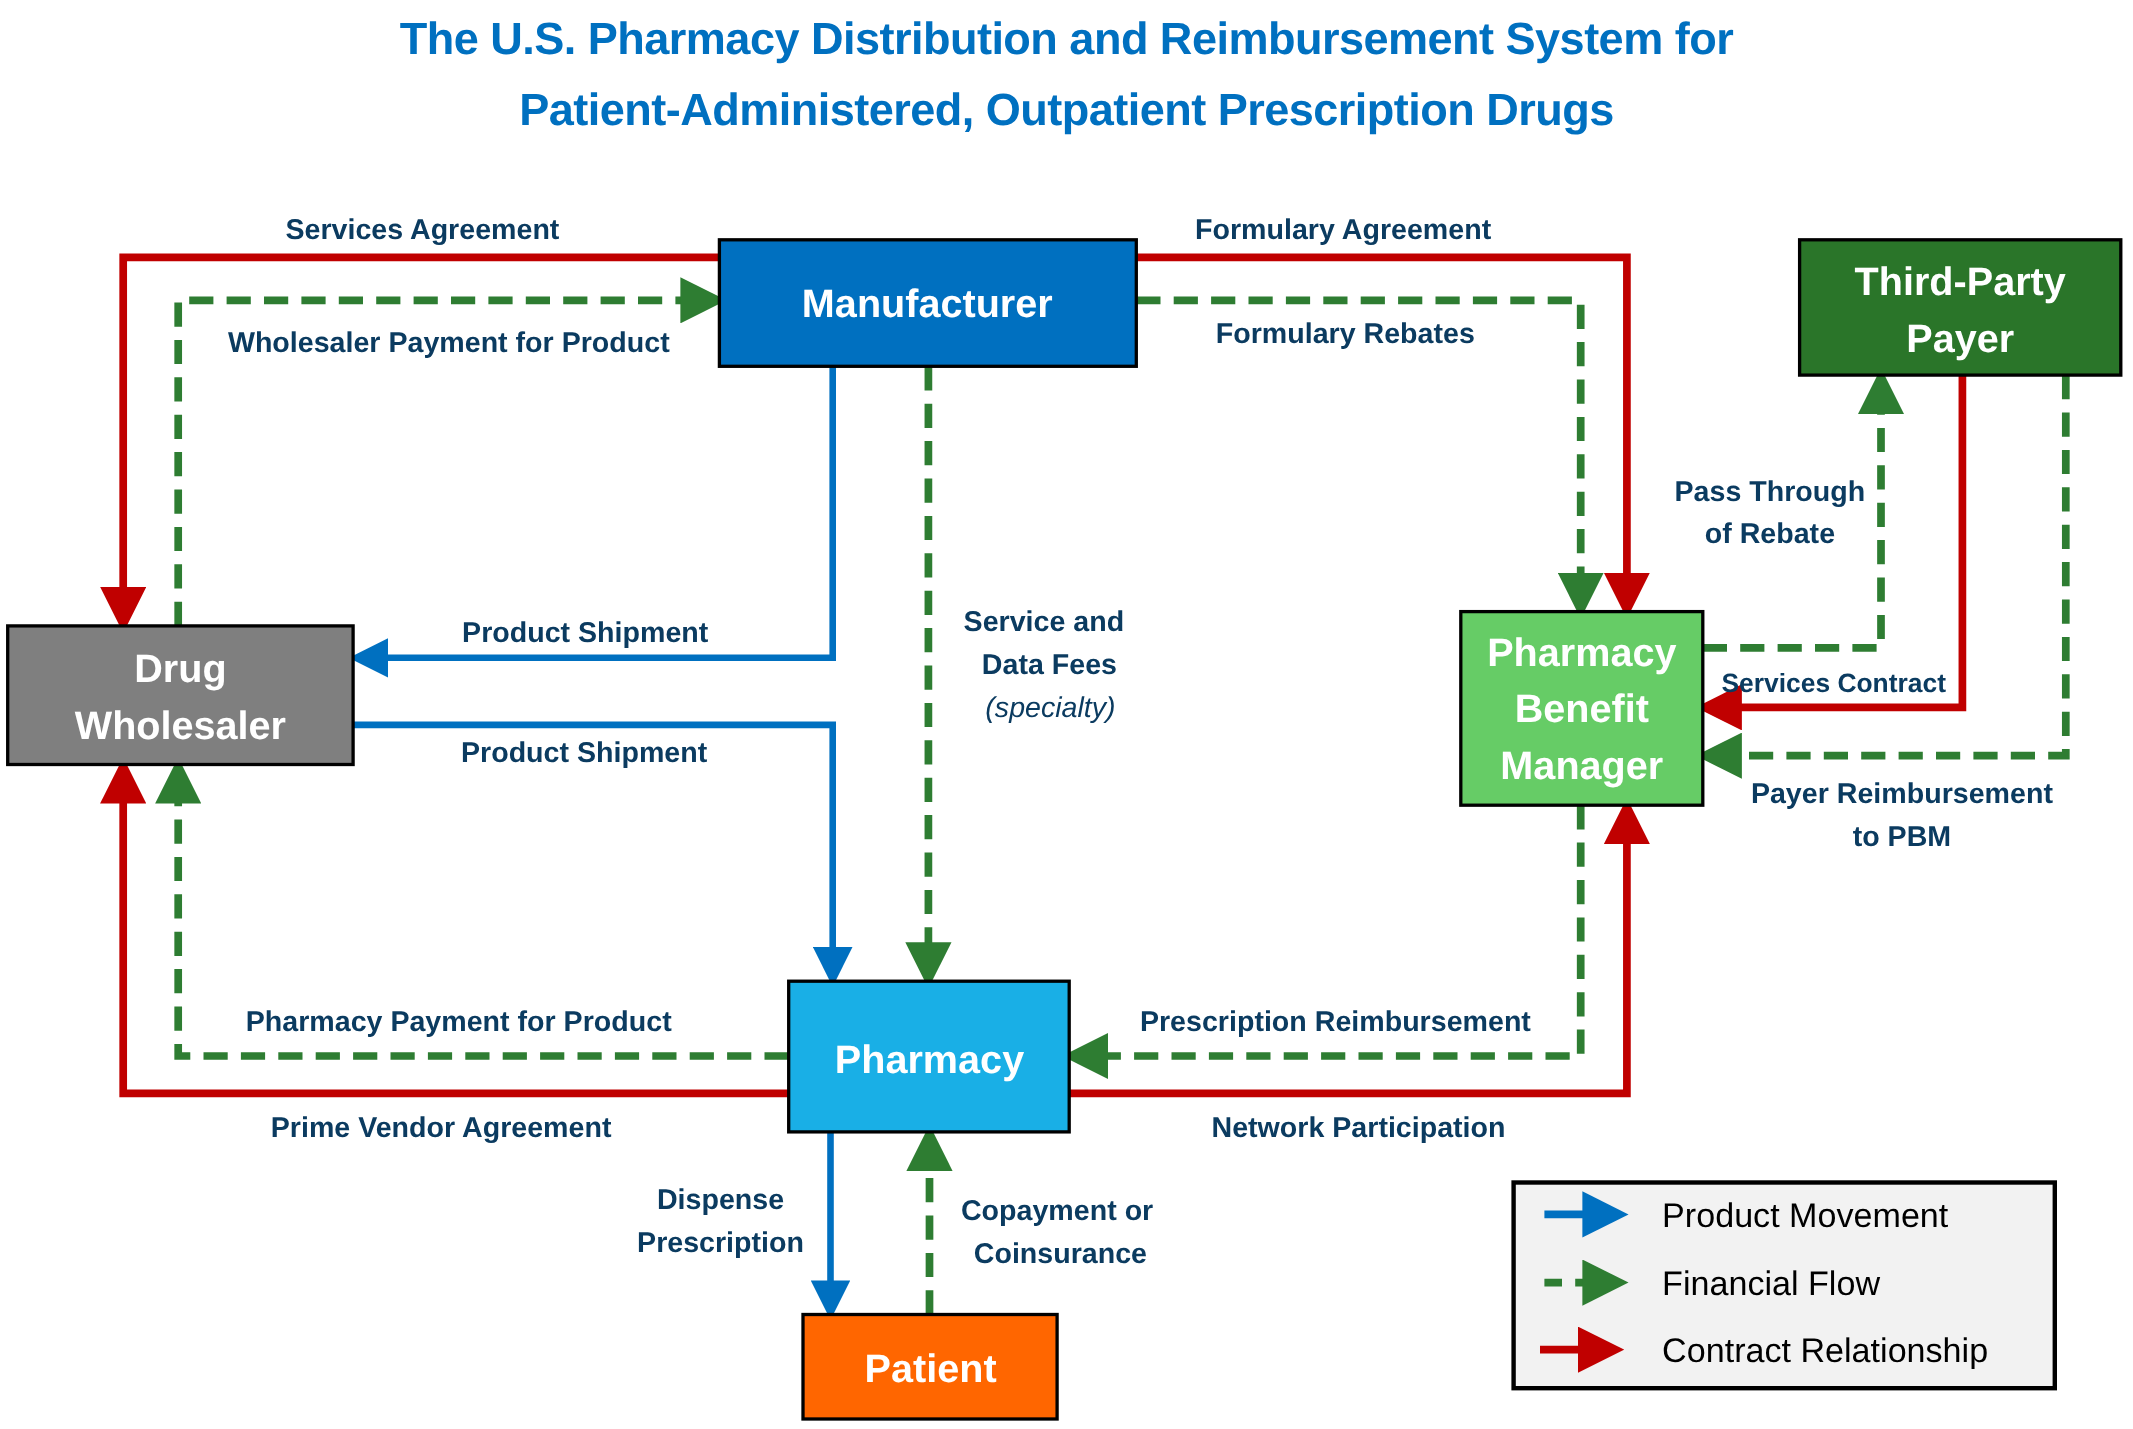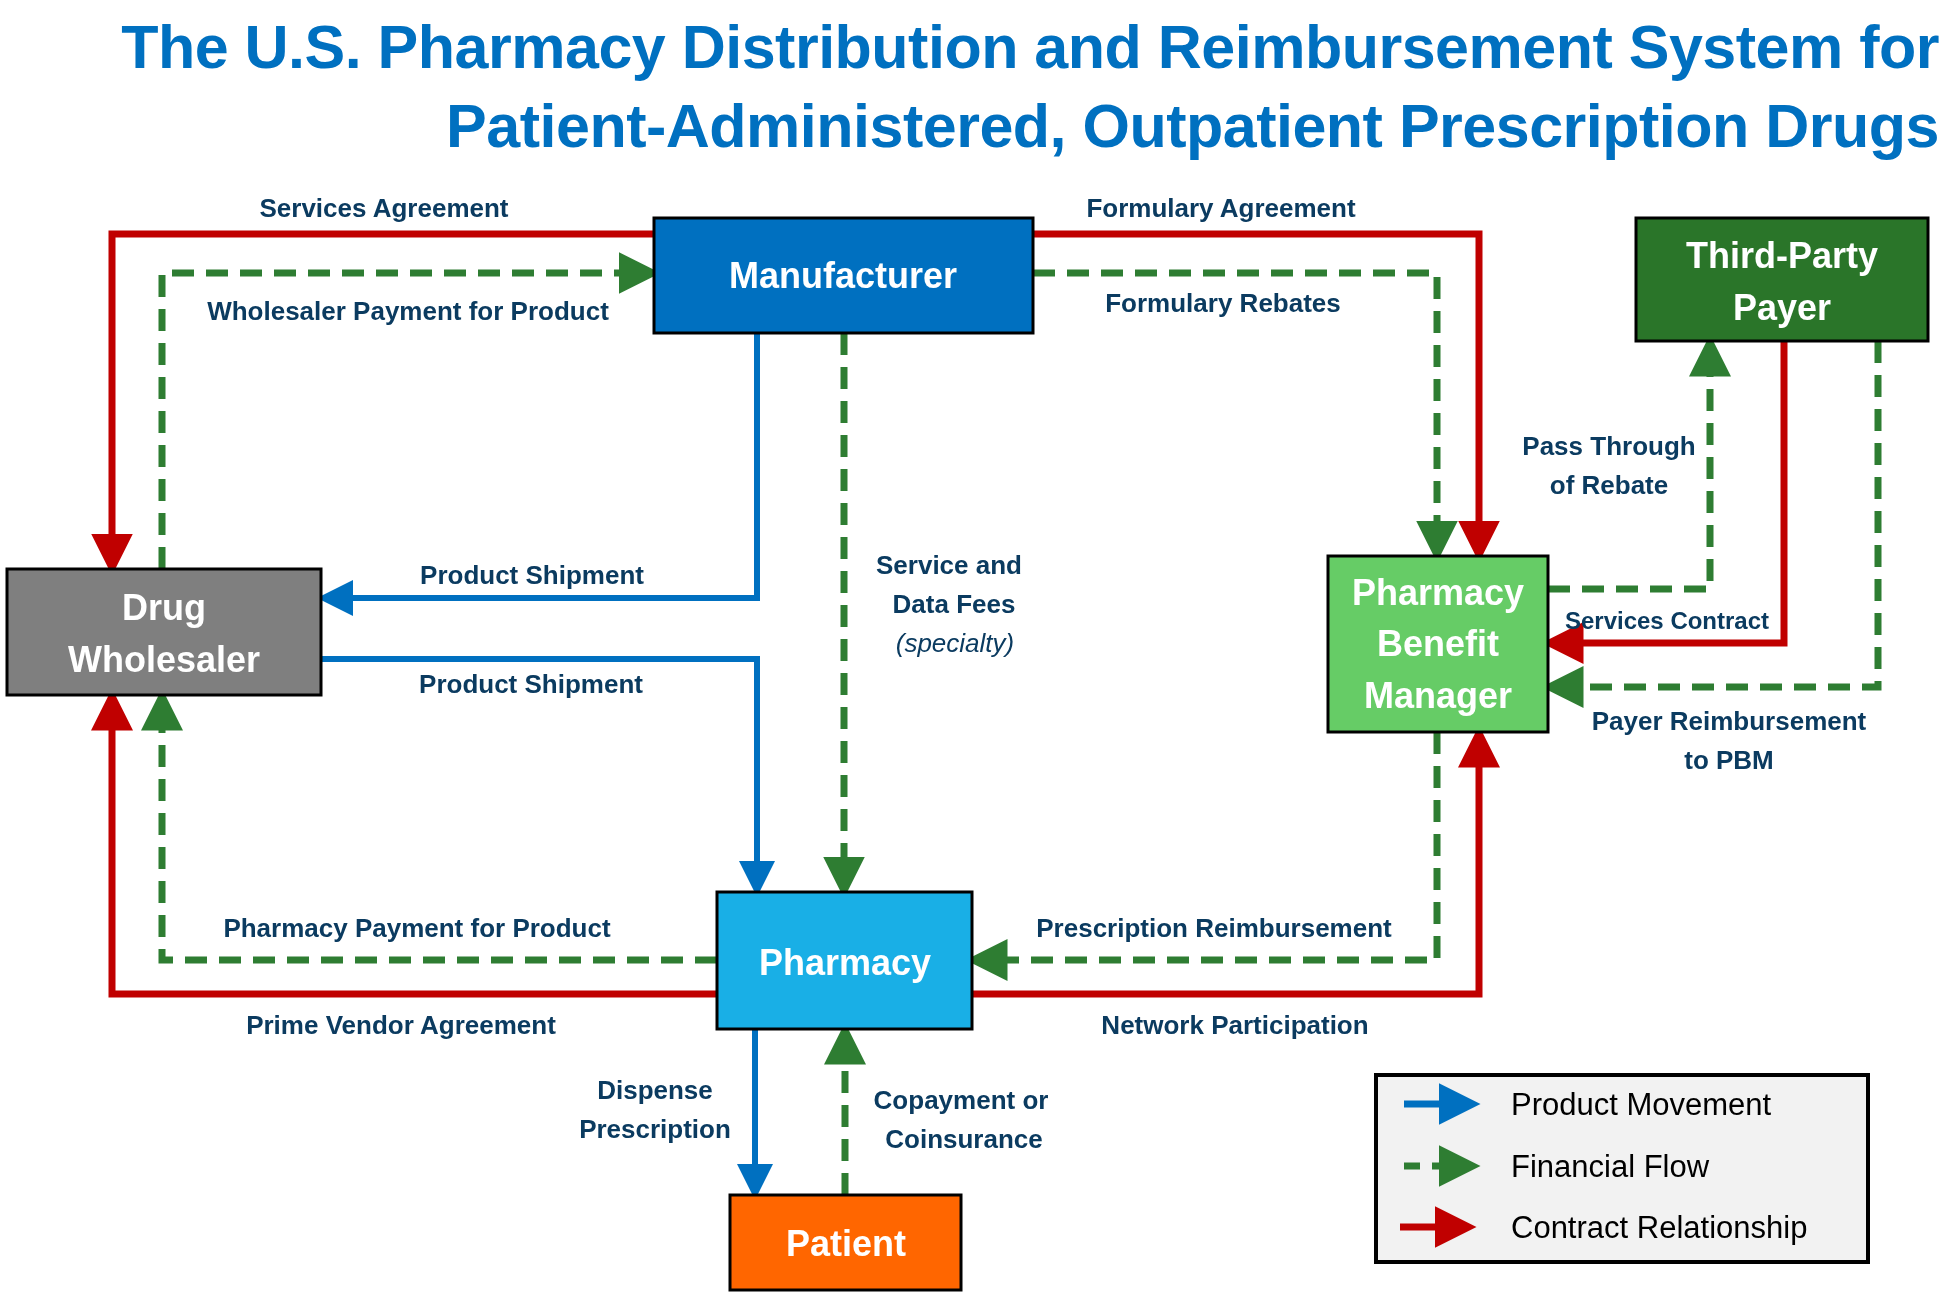--- a/index.html
+++ b/index.html
@@ -1,28 +1,28 @@
 <!DOCTYPE html>
 <html><head>
 <meta charset="utf-8">
 <style>
   html, body { margin:0; padding:0; background:#ffffff; }
   body { width:1939px; height:1299px; overflow:hidden; font-family:"Liberation Sans", sans-serif; }
-  .title { position:absolute; left:0; width:1939px; text-align:right; color:#0070C0; font-weight:bold; font-size:61px; font-family:"Liberation Sans", sans-serif; letter-spacing:-0.5px; }
+  .title { position:absolute; left:0; width:1939px; text-align:center; color:#0070C0; font-weight:bold; font-size:41px; font-family:"Liberation Sans", sans-serif; letter-spacing:-0.5px; }
   svg { position:absolute; left:0; top:0; }
   .lbl { font-family:"Liberation Sans", sans-serif; font-weight:bold; font-size:26px; fill:#0B3B60; }
   .lbl-it { font-style:italic; font-weight:normal; }
   .node-text { font-family:"Liberation Sans", sans-serif; font-weight:bold; font-size:36px; fill:#ffffff; }
   .legend-text { font-family:"Liberation Sans", sans-serif; font-size:31px; fill:#000000; }
 </style>
 </head>
 <body>
 
 <div class="title" style="top:12px;">The U.S. Pharmacy Distribution and Reimbursement System for</div>
-<div class="title" style="top:91px;">Patient-Administered, Outpatient Prescription Drugs</div>
+<div class="title" style="top:77px;">Patient-Administered, Outpatient Prescription Drugs</div>
 
 <svg id="diagram" width="1939" height="1299" viewBox="0 0 1939 1299">
   <defs>
     <marker id="ah-blue" markerWidth="6" markerHeight="6" refX="4.5" refY="3" orient="auto" markerUnits="strokeWidth">
         <path d="M0,0 L6,3 L0,6 z" fill="#0070C0"></path>
       </marker>
     <marker id="ah-green" markerWidth="6" markerHeight="6" refX="4.5" refY="3" orient="auto" markerUnits="strokeWidth">
         <path d="M0,0 L6,3 L0,6 z" fill="#2E7D32"></path>
       </marker>
     <marker id="ah-red" markerWidth="6" markerHeight="6" refX="4.5" refY="3" orient="auto" markerUnits="strokeWidth">

